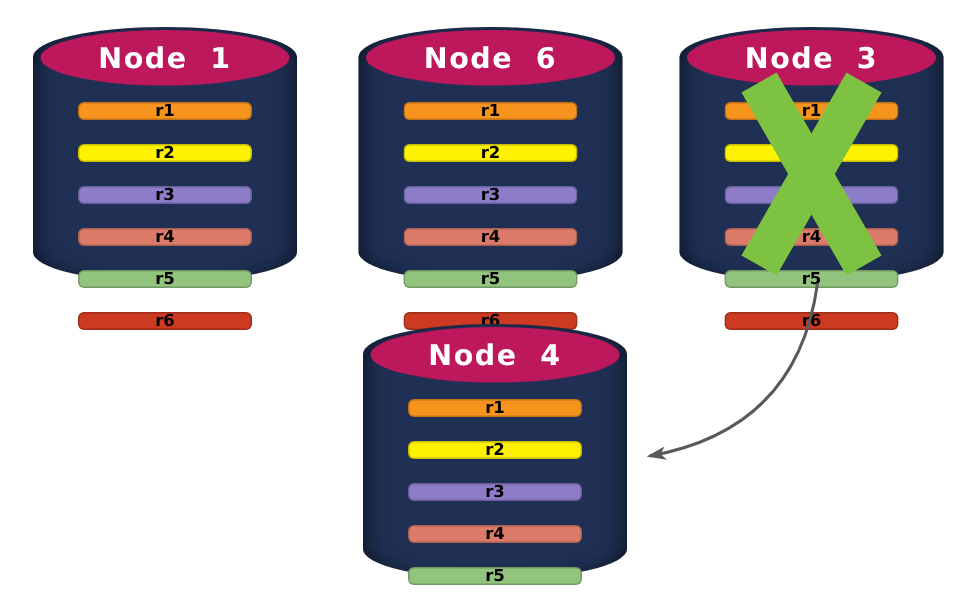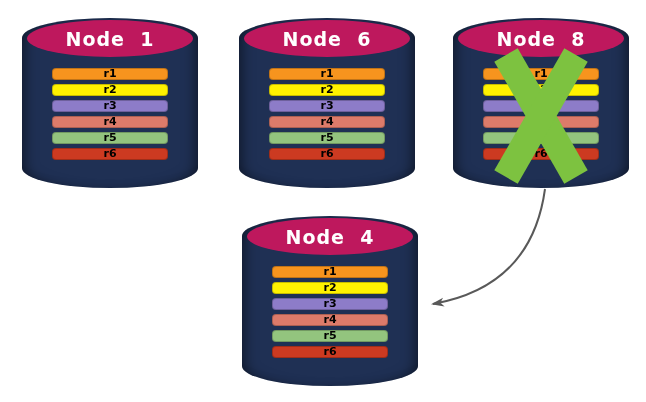--- a/index.html
+++ b/index.html
@@ -21,21 +21,21 @@
     position:absolute;left:5px;top:2px;width:166px;height:37px;
     background:#be185d;border-radius:50%;
     display:flex;align-items:center;justify-content:center;
   }
   .node-title{
     color:#fff;font-weight:bold;font-size:19px;letter-spacing:1px;
     white-space:pre;line-height:1;padding-top:1px;
   }
   .rows{
     position:absolute;left:30px;top:50px;width:116px;
-    display:flex;flex-direction:column;gap:4px;
+    display:flex;flex-direction:column;gap:16px;
   }
   .row{
     height:12px;border-radius:4px;border:1px solid rgba(0,0,0,.22);
     box-sizing:border-box;
     display:flex;align-items:center;justify-content:center;
     font-size:11px;font-weight:bold;color:#000;line-height:10px;
   }
   .fail-x{position:absolute;left:36px;top:30px;pointer-events:none;}
   .arrow-layer{position:absolute;left:0;top:0;pointer-events:none;}
 </style>
@@ -70,21 +70,21 @@
       <div class="row" style="background-color: rgb(141, 124, 200);">r3</div>
       <div class="row" style="background-color: rgb(221, 123, 106);">r4</div>
       <div class="row" style="background-color: rgb(147, 196, 126);">r5</div>
       <div class="row" style="background-color: rgb(204, 58, 33);">r6</div>
     </div>
   </div>
 
   <div class="node node3">
     <div class="cyl-body"></div>
     <div class="cyl-top">
-      <span class="node-title">Node  8</span>
+      <span class="node-title">Node  3</span>
     </div>
     <div class="rows">
       <div class="row" style="background-color: rgb(247, 148, 30);">r1</div>
       <div class="row" style="background-color: rgb(255, 242, 0);">r2</div>
       <div class="row" style="background-color: rgb(141, 124, 200);">r3</div>
       <div class="row" style="background-color: rgb(221, 123, 106);">r4</div>
       <div class="row" style="background-color: rgb(147, 196, 126);">r5</div>
       <div class="row" style="background-color: rgb(204, 58, 33);">r6</div>
     </div>
     <svg class="fail-x" width="104" height="136" viewBox="0 0 104 136" aria-hidden="true">

